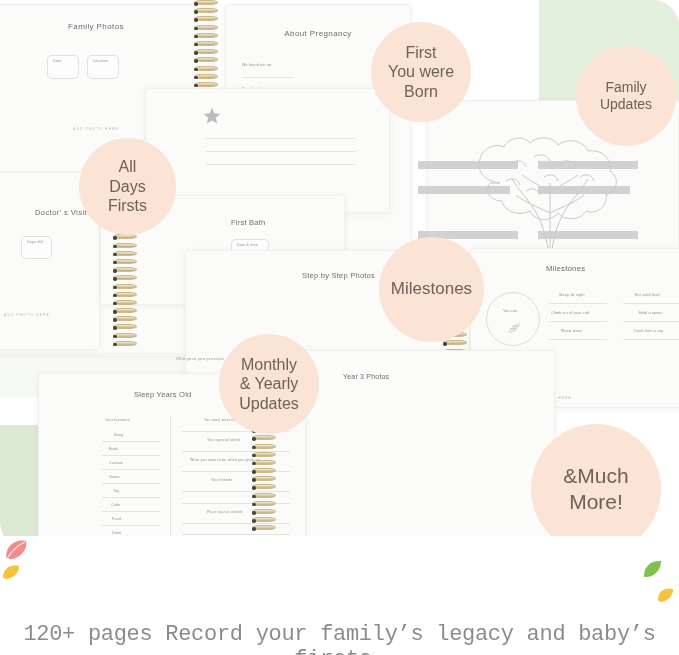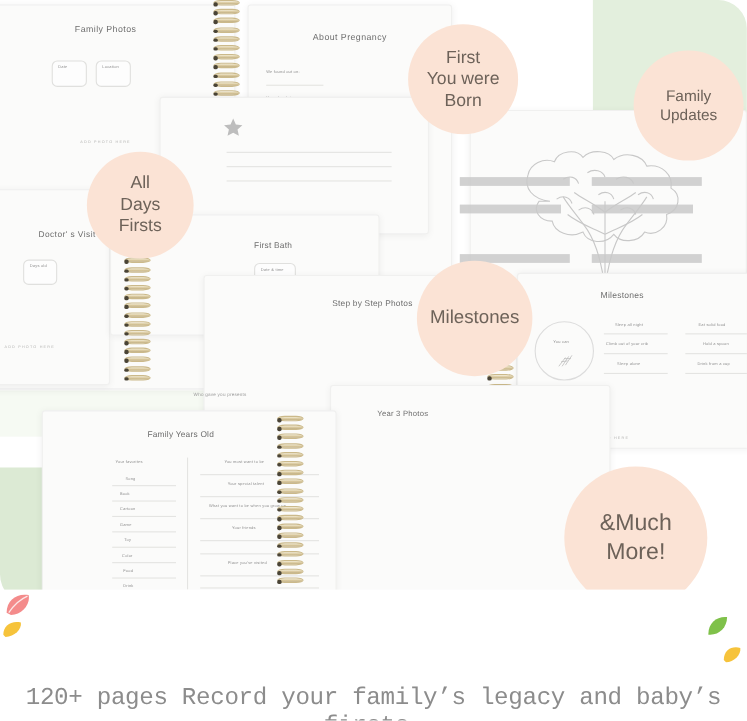--- a/index.html
+++ b/index.html
@@ -292,21 +292,21 @@
     <div class="rule-line" style="left:152px; top:90px; width:58px;"></div>
 
     <div class="addphoto" style="top:147px; left:-22px; width:200px;">ADD PHOTO HERE</div>
   </div>
 
   <div class="sheet" style="left:300px; top:350px; width:255px; height:190px; border-radius:3px;">
     <div class="mini-label" style="left:42px; top:22px; font-size:7px; color:#6e6e6e;">Year 3 Photos</div>
   </div>
 
   <div class="sheet" style="left:38px; top:373px; width:268px; height:167px; border-radius:3px;">
-    <div class="mini-label" style="left:95px; top:16px; font-size:7.6px; color:#6e6e6e;">Family Years Old</div>
+    <div class="mini-label" style="left:95px; top:16px; font-size:7.6px; color:#6e6e6e;">Sleep Years Old</div>
 
     <div class="mini-label" style="left:66px; top:44px;">Your favorites</div>
     <div class="rule-line" style="left:131px; top:42px; width:1px; height:120px;"></div>
 
     <div class="mini-label" style="left:75px; top:59px;">Song</div>
     <div class="rule-line" style="left:63px; top:67px; width:58px;"></div>
     <div class="mini-label" style="left:70px; top:73px;">Book</div>
     <div class="rule-line" style="left:63px; top:81px; width:58px;"></div>
     <div class="mini-label" style="left:70px; top:87px;">Cartoon</div>
     <div class="rule-line" style="left:63px; top:95px; width:58px;"></div>
@@ -395,22 +395,29 @@
     <div>
       <div>Family</div>
       <div>Updates</div>
     </div>
   </div>
 
   <div class="badge" style="left:379px; top:237px; width:105px; height:105px; font-size:17px;">
     <div>Milestones</div>
   </div>
 
-
-  <div class="badge" style="left:513px; top:424px; width:130px; height:130px; font-size:21px;">
+  <div class="badge" style="left:219px; top:334px; width:100px; height:100px; font-size:16px;">
+    <div>
+      <div>Monthly</div>
+      <div>&amp; Yearly</div>
+      <div>Updates</div>
+    </div>
+  </div>
+
+  <div class="badge" style="left:531px; top:424px; width:130px; height:130px; font-size:21px;">
     <div>
       <div>&amp;Much</div>
       <div>More!</div>
     </div>
   </div>
 
   <div class="bg-bottom-white"></div>
 
   <svg class="confetti" style="left:4px; top:539px;" width="26" height="22" viewBox="0 0 26 22">
     <path d="M2 18 C2 6 12 0 22 2 C24 10 16 20 6 20 Z" fill="#f48b8b"></path>

